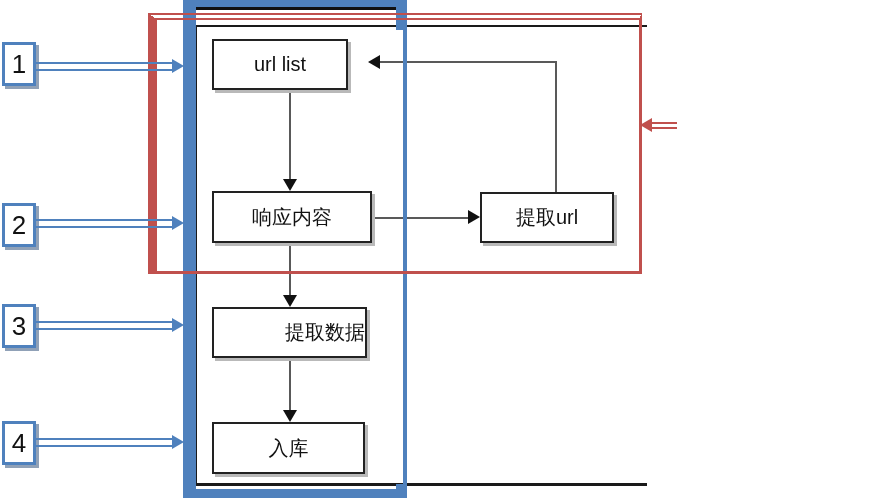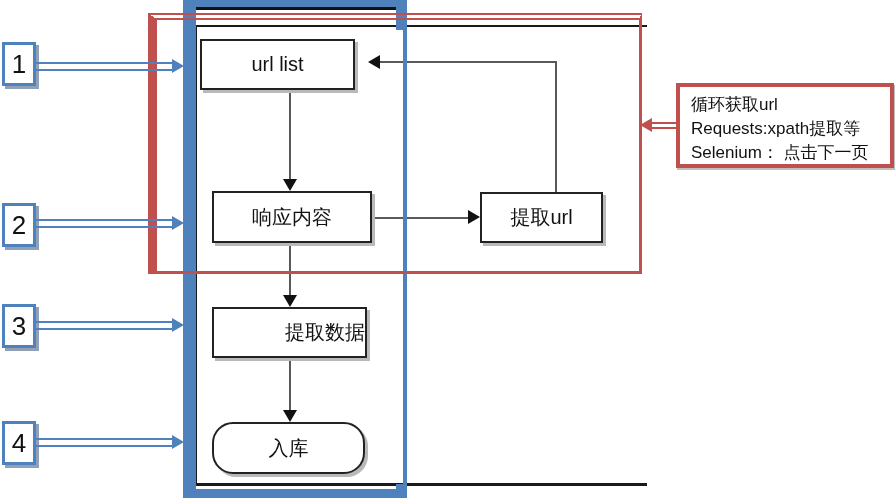--- a/index.html
+++ b/index.html
@@ -17,25 +17,25 @@
   }
   
   #blue-bar-shadow{left:196px;top:7px;width:208px;height:3px;background:#111;z-index:2;}
 
   
   .node{
     background:#fff;border:2px solid #222222;box-shadow:3px 3px 0 #b9b9b9;
     display:flex;align-items:center;justify-content:center;
     font-size:20px;color:#111;z-index:3;
   }
-  #node-url-list{left:200px;top:39px;width:155px;height:51px;text-align:right;}
+  #node-url-list{left:212px;top:39px;width:136px;height:51px;text-align:right;}
   #node-response{left:212px;top:191px;width:160px;height:52px;}
-  #node-extract-url{left:480px;top:192px;width:123px;height:51px;}
+  #node-extract-url{left:480px;top:192px;width:134px;height:51px;}
   #node-extract-data{left:212px;top:307px;width:155px;height:51px;justify-content:flex-end;}
-  #node-store{left:212px;top:422px;width:153px;height:52px;border-radius:21px;}
+  #node-store{left:212px;top:422px;width:153px;height:52px;}
 
   .aline{background:#595959;z-index:3;}
   .ahead{width:0;height:0;z-index:3;}
   .ahead.down{border-left:7px solid transparent;border-right:7px solid transparent;border-top:12px solid #111;}
   .ahead.right{border-top:7px solid transparent;border-bottom:7px solid transparent;border-left:12px solid #111;}
   .ahead.left{border-top:7px solid transparent;border-bottom:7px solid transparent;border-right:12px solid #111;}
 
   
   #blue-rect{
     left:183px;top:0;width:224px;height:498px;z-index:4;
@@ -150,22 +150,17 @@
   </div>
   <div id="conn-3" class="abs step-conn"></div>
   <div id="head-3" class="abs step-head"></div>
 
   <div id="step-4" class="abs step-box">
     <span>4</span>
   </div>
   <div id="conn-4" class="abs step-conn"></div>
   <div id="head-4" class="abs step-head"></div>
 
-  <div id="annotation" class="abs">
-    <div>循环获取url</div>
-    <div>Requests:xpath提取等</div>
-    <div>Selenium： 点击下一页</div>
-  </div>
   <div id="ann-line-a" class="abs red-line"></div>
   <div id="ann-line-b" class="abs red-line"></div>
   <div id="ann-head" class="abs"></div>
 
 </div>
 
 </body></html>

